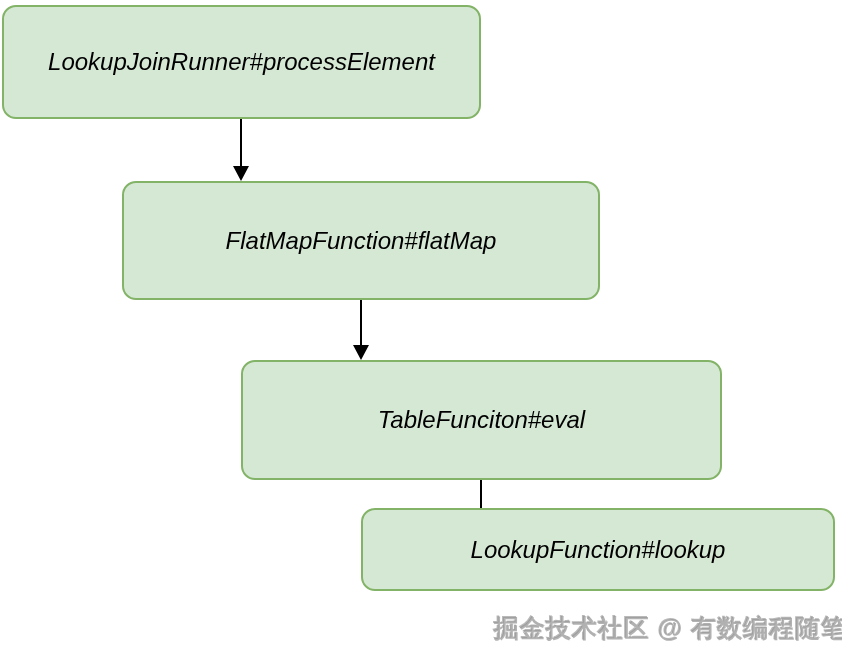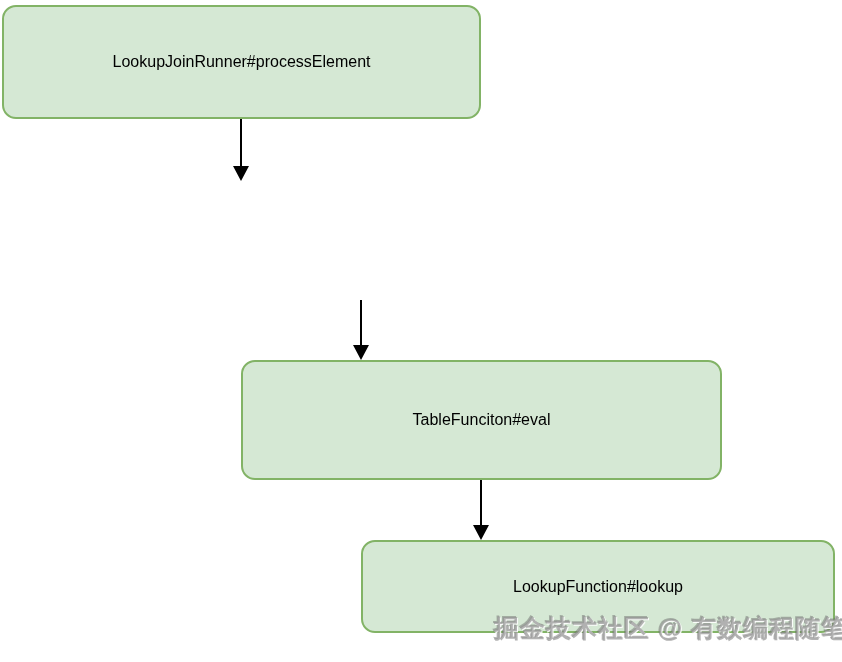--- a/index.html
+++ b/index.html
@@ -26,28 +26,29 @@
     position: absolute;
     background: var(--node-fill);
     border: 2px solid var(--node-border);
     border-radius: 14px;
     display: flex;
     align-items: center;
     justify-content: center;
     text-align: center;
   }
   .node-label {
-    font-size: 16px;
+    font-size: 24px;
     color: var(--node-text);
     white-space: nowrap;
+    font-style: italic;
   }
   #node-1 { left: 2px;   top: 5px;   width: 479px; height: 114px; }
   #node-2 { left: 122px; top: 181px; width: 478px; height: 119px; }
   #node-3 { left: 241px; top: 360px; width: 481px; height: 120px; justify-content: center; }
-  #node-4 { left: 361px; top: 540px; width: 474px; height: 93px; }
+  #node-4 { left: 361px; top: 508px; width: 474px; height: 83px; }
 
   .arrow {
     position: absolute;
     width: 16px;
     display: flex;
     flex-direction: column;
     align-items: center;
   }
   .arrow-line {
     width: 2px;
@@ -84,20 +85,23 @@
 
   <div class="node" id="node-1">
     <span class="node-label">LookupJoinRunner#processElement</span>
   </div>
 
   <div class="arrow" id="arrow-1">
     <div class="arrow-line"></div>
     <div class="arrow-head"></div>
   </div>
 
+  <div class="node" id="node-2">
+    <span class="node-label">FlatMapFunction#flatMap</span>
+  </div>
 
   <div class="arrow" id="arrow-2">
     <div class="arrow-line"></div>
     <div class="arrow-head"></div>
   </div>
 
   <div class="node" id="node-3">
     <span class="node-label">TableFunciton#eval</span>
   </div>
 

